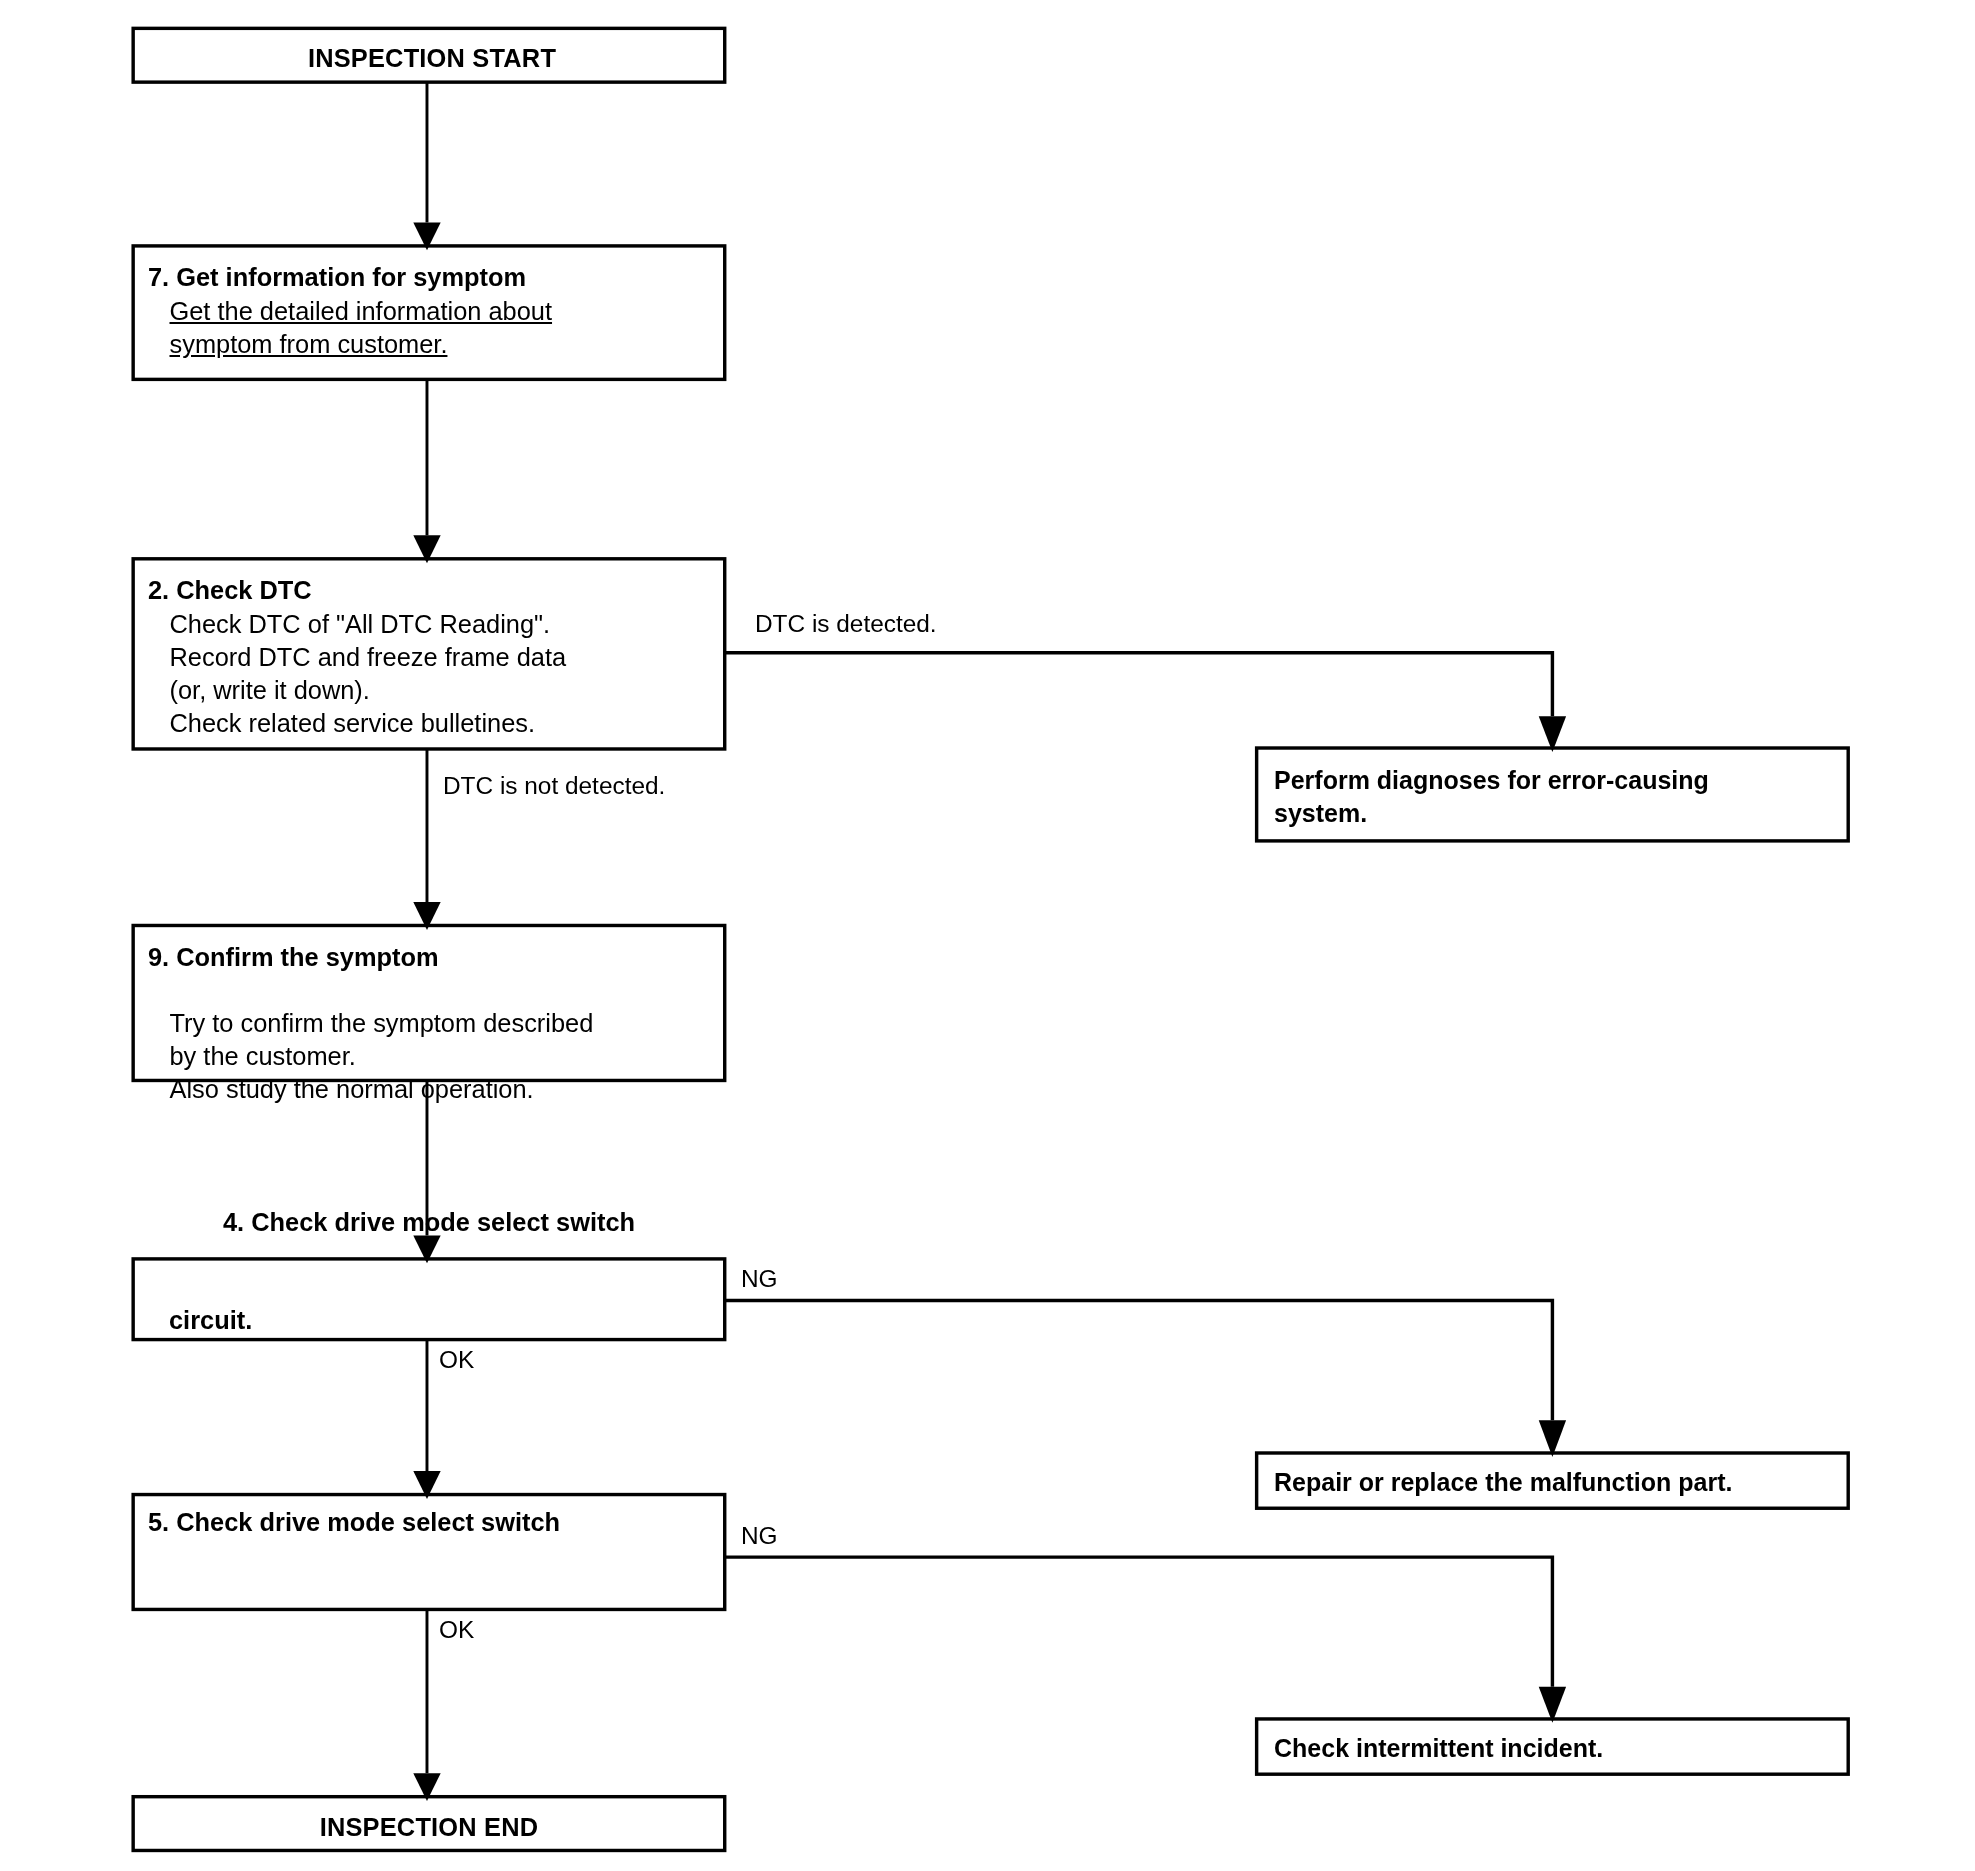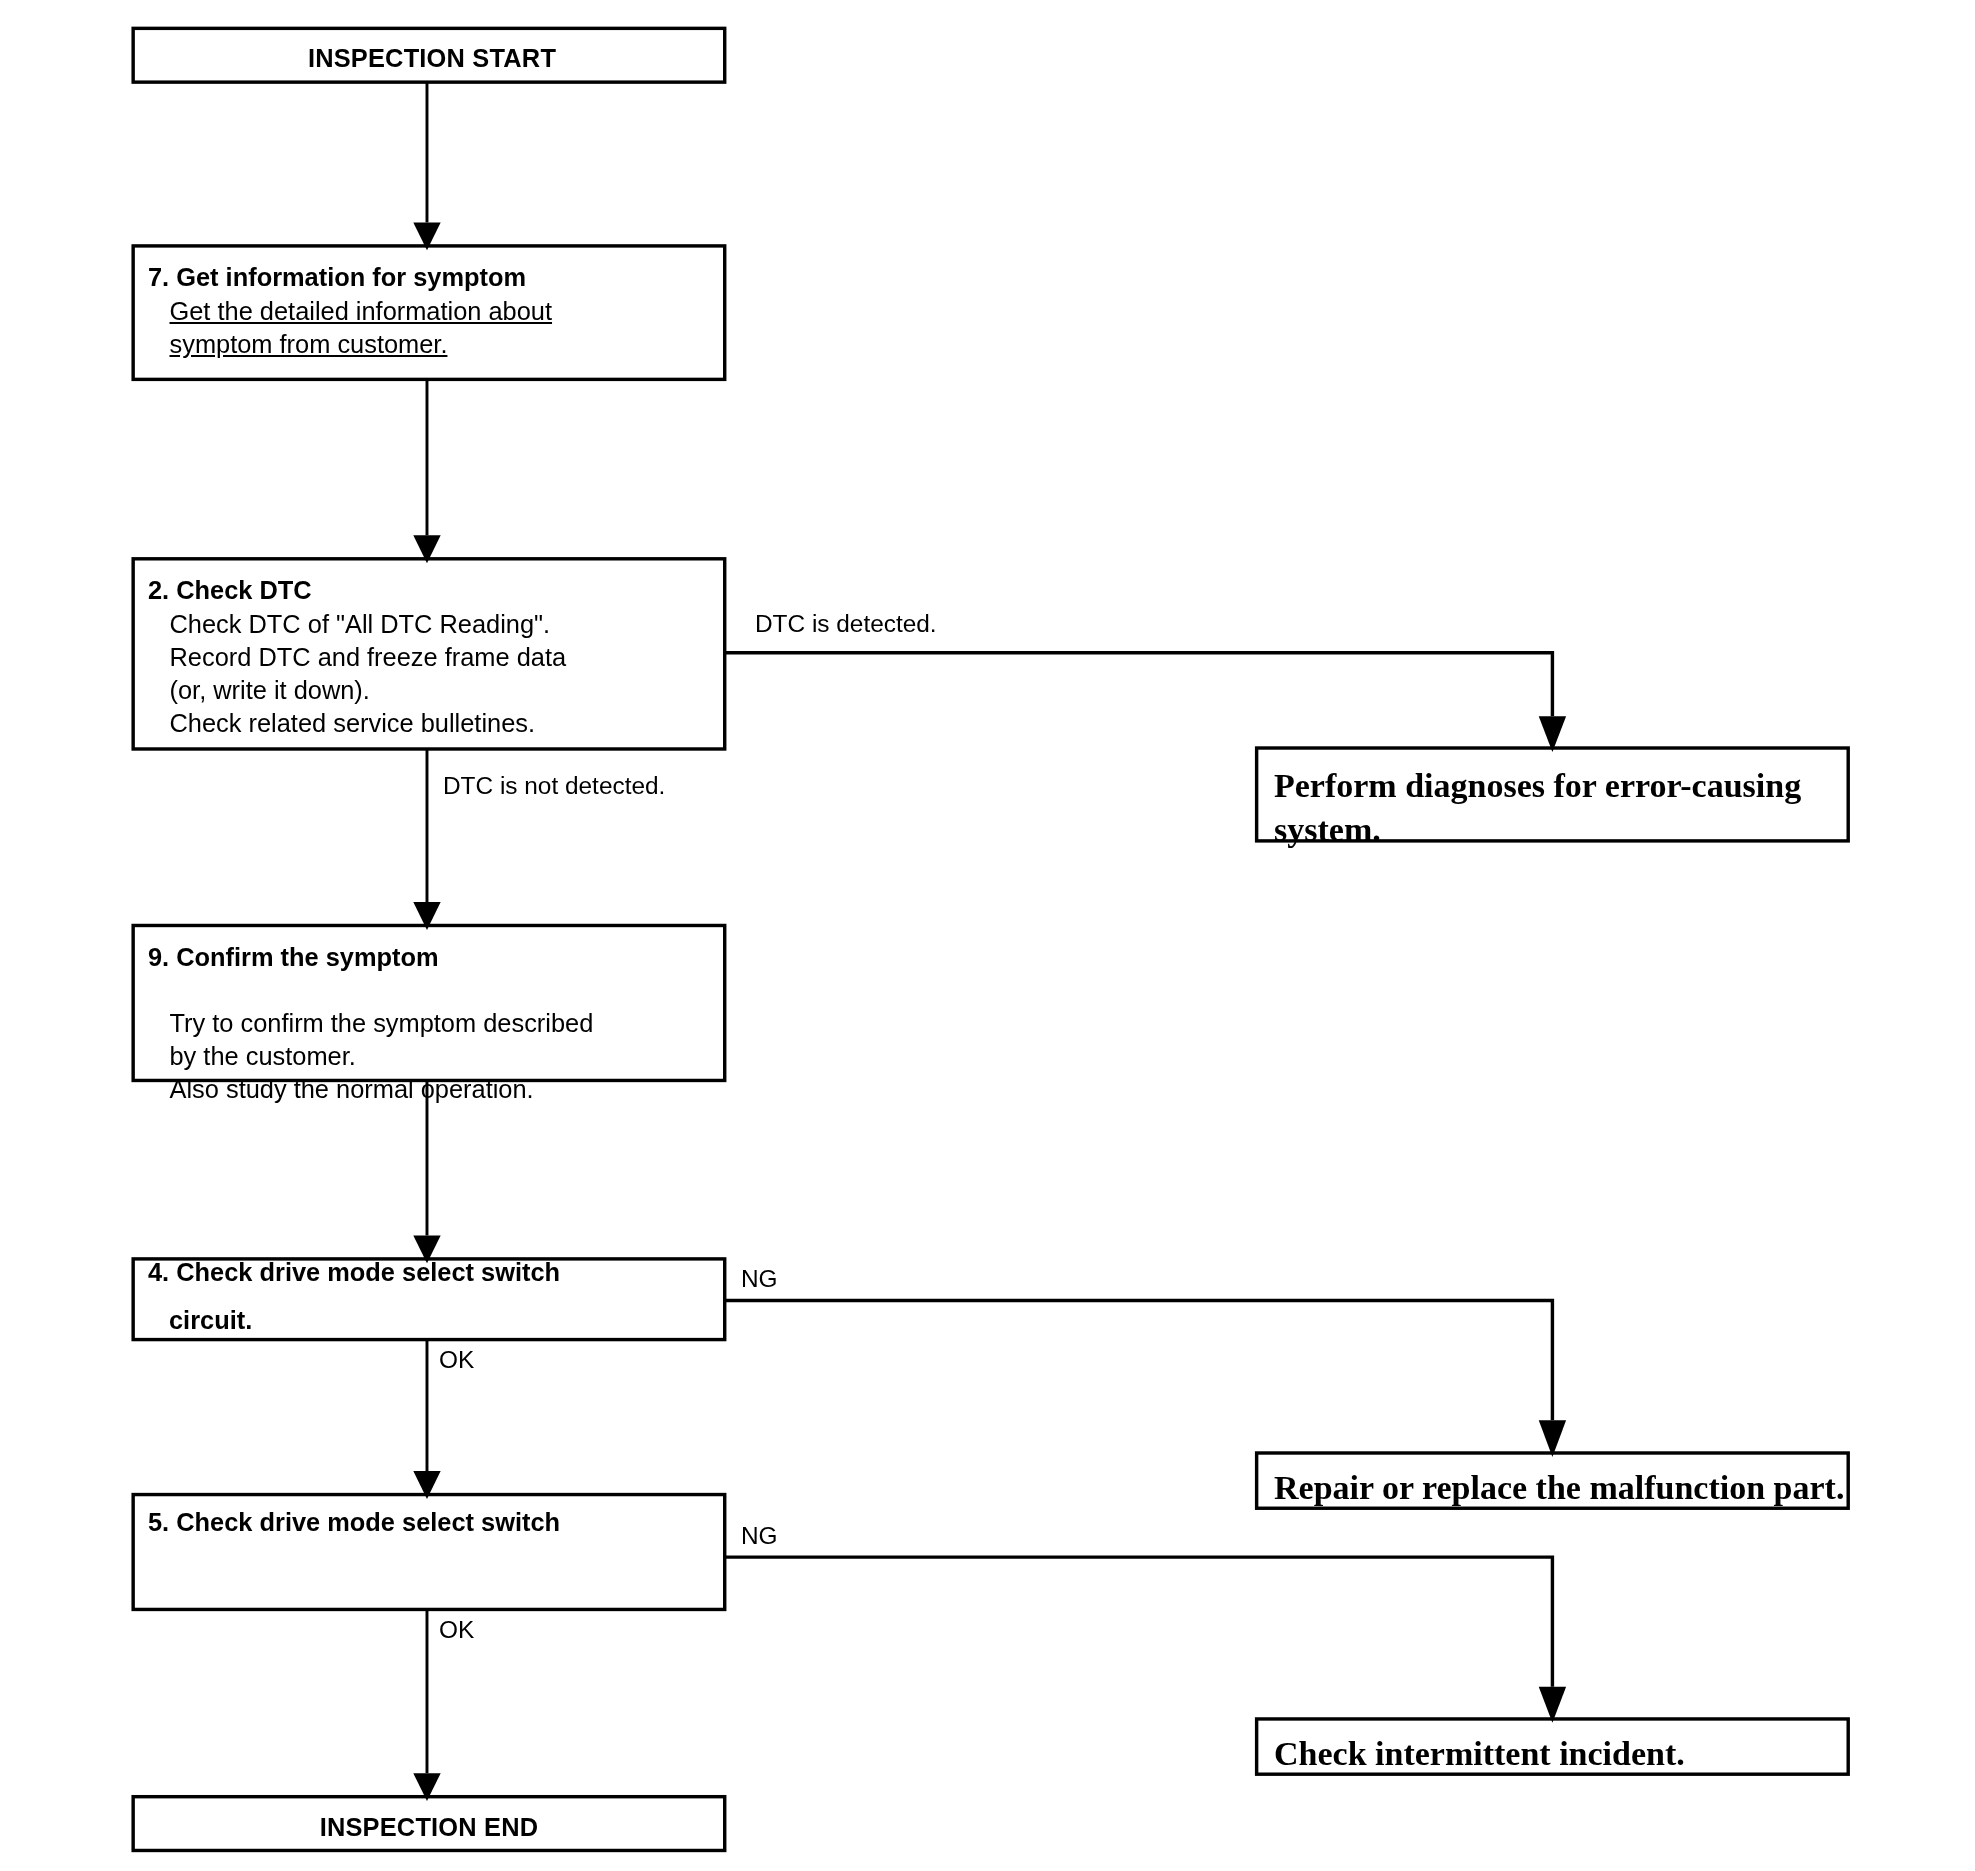--- a/index.html
+++ b/index.html
@@ -59,22 +59,21 @@
     font-weight: bold;
     font-size: 25.4px;
   }
   .step-body {
     font-weight: normal;
     font-size: 25.4px;
     padding-left: 21.5px;
   }
   .action-label {
     font-weight: bold;
-    font-size: 34px;
-    font-family: Liberation Serif, serif;
+    font-size: 25px;
   }
   .edge-label {
     position: absolute;
     color: #000000;
     font-size: 24.4px;
     font-weight: normal;
     white-space: pre;
   }
 </style>
 </head>
@@ -135,21 +134,21 @@
   <div class="box-label step-body" style="left:148px; top:608px; width:577px;">Check DTC of "All DTC Reading".
 Record DTC and freeze frame data
 (or, write it down).
 Check related service bulletines.</div>
 
   <div class="box-label step-title" style="left:148px; top:941px; width:562px;">9. Confirm the symptom</div>
   <div class="box-label step-body" style="left:148px; top:975px; width:577px;margin-top:32px;">Try to confirm the symptom described
 by the customer.
 Also study the normal operation.</div>
 
-  <div class="box-label step-title" style="left:148px; top:1256px; width:562px;">4. Check drive mode select switch</div>
+  <div class="box-label step-title" style="left:148px; top:1206px; width:562px;text-align:center;">4. Check drive mode select switch</div>
   <div class="box-label step-title" style="left:169px; top:1304px; width:562px;">circuit.</div>
 
   <div class="box-label step-title" style="left:148px; top:1506px; width:562px;">5. Check drive mode select switch</div>
 
   <div class="box-label terminal-label" style="left:133px; top:1811px; width:592px;">INSPECTION END</div>
 
   <div class="box-label action-label" style="left:1274px; top:764px; width:577px;">Perform diagnoses for error-causing
 system.</div>
 
   <div class="box-label action-label" style="left:1274px; top:1466px; width:577px;">Repair or replace the malfunction part.</div>

